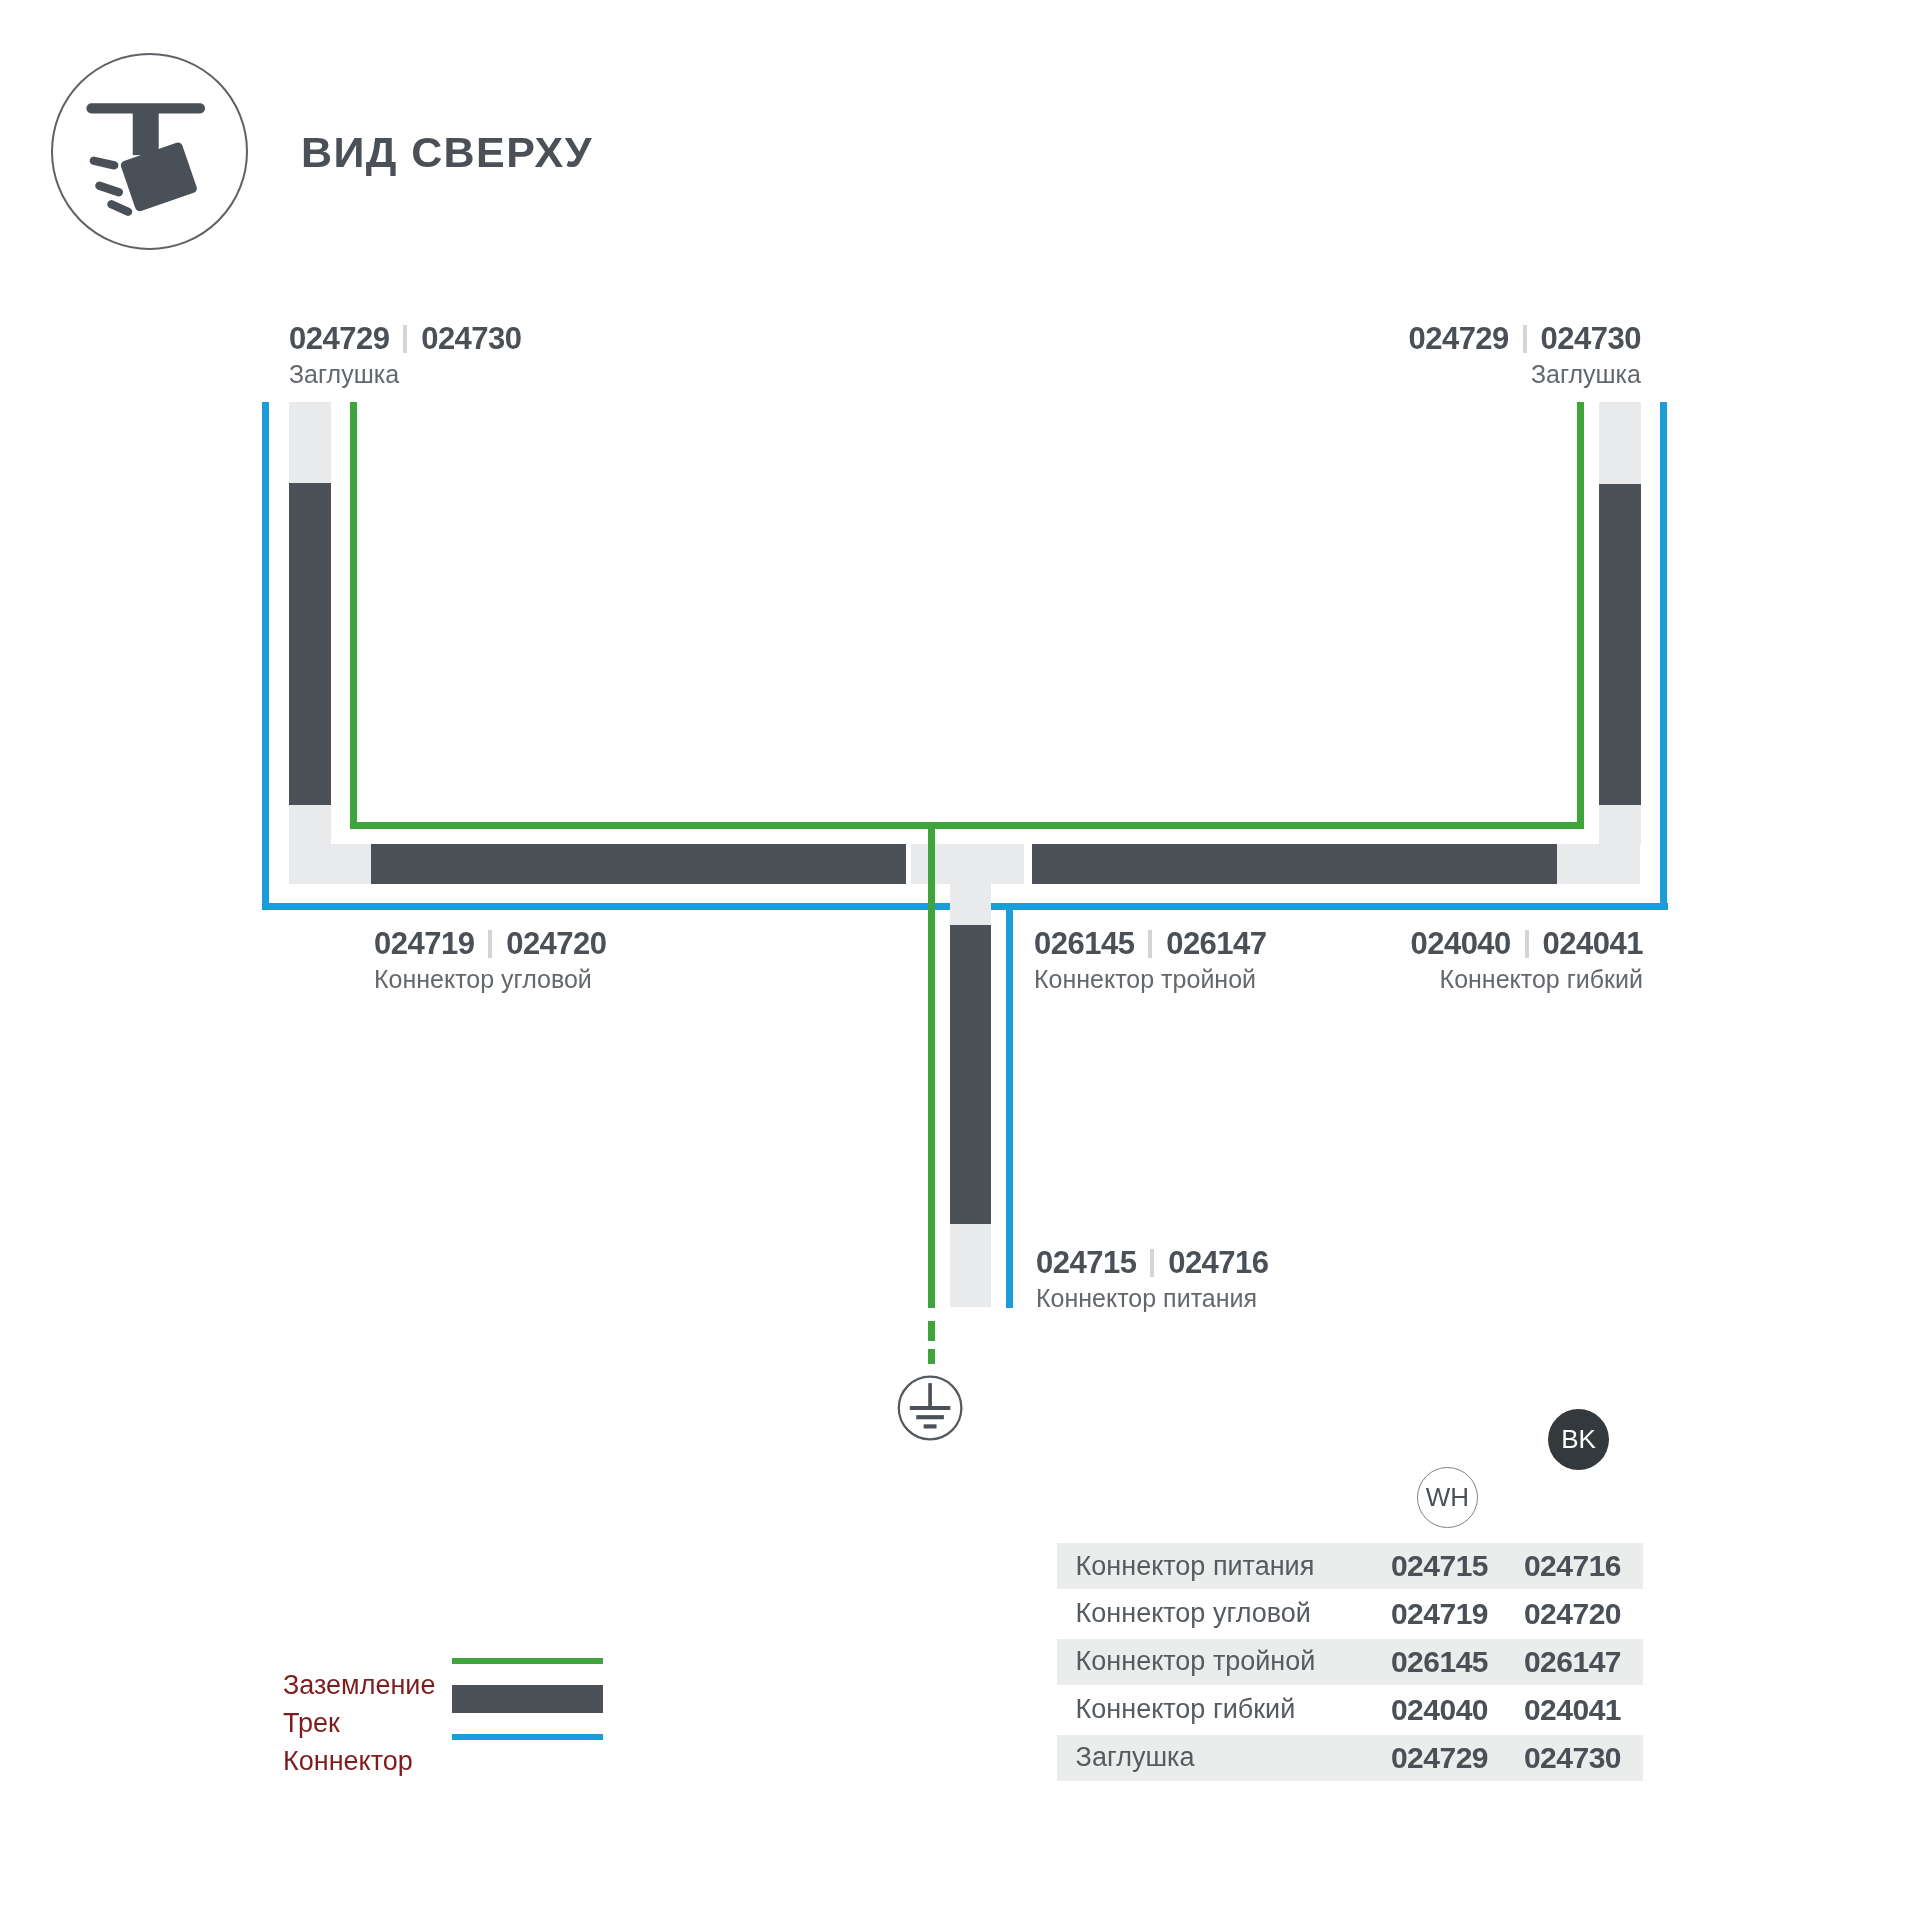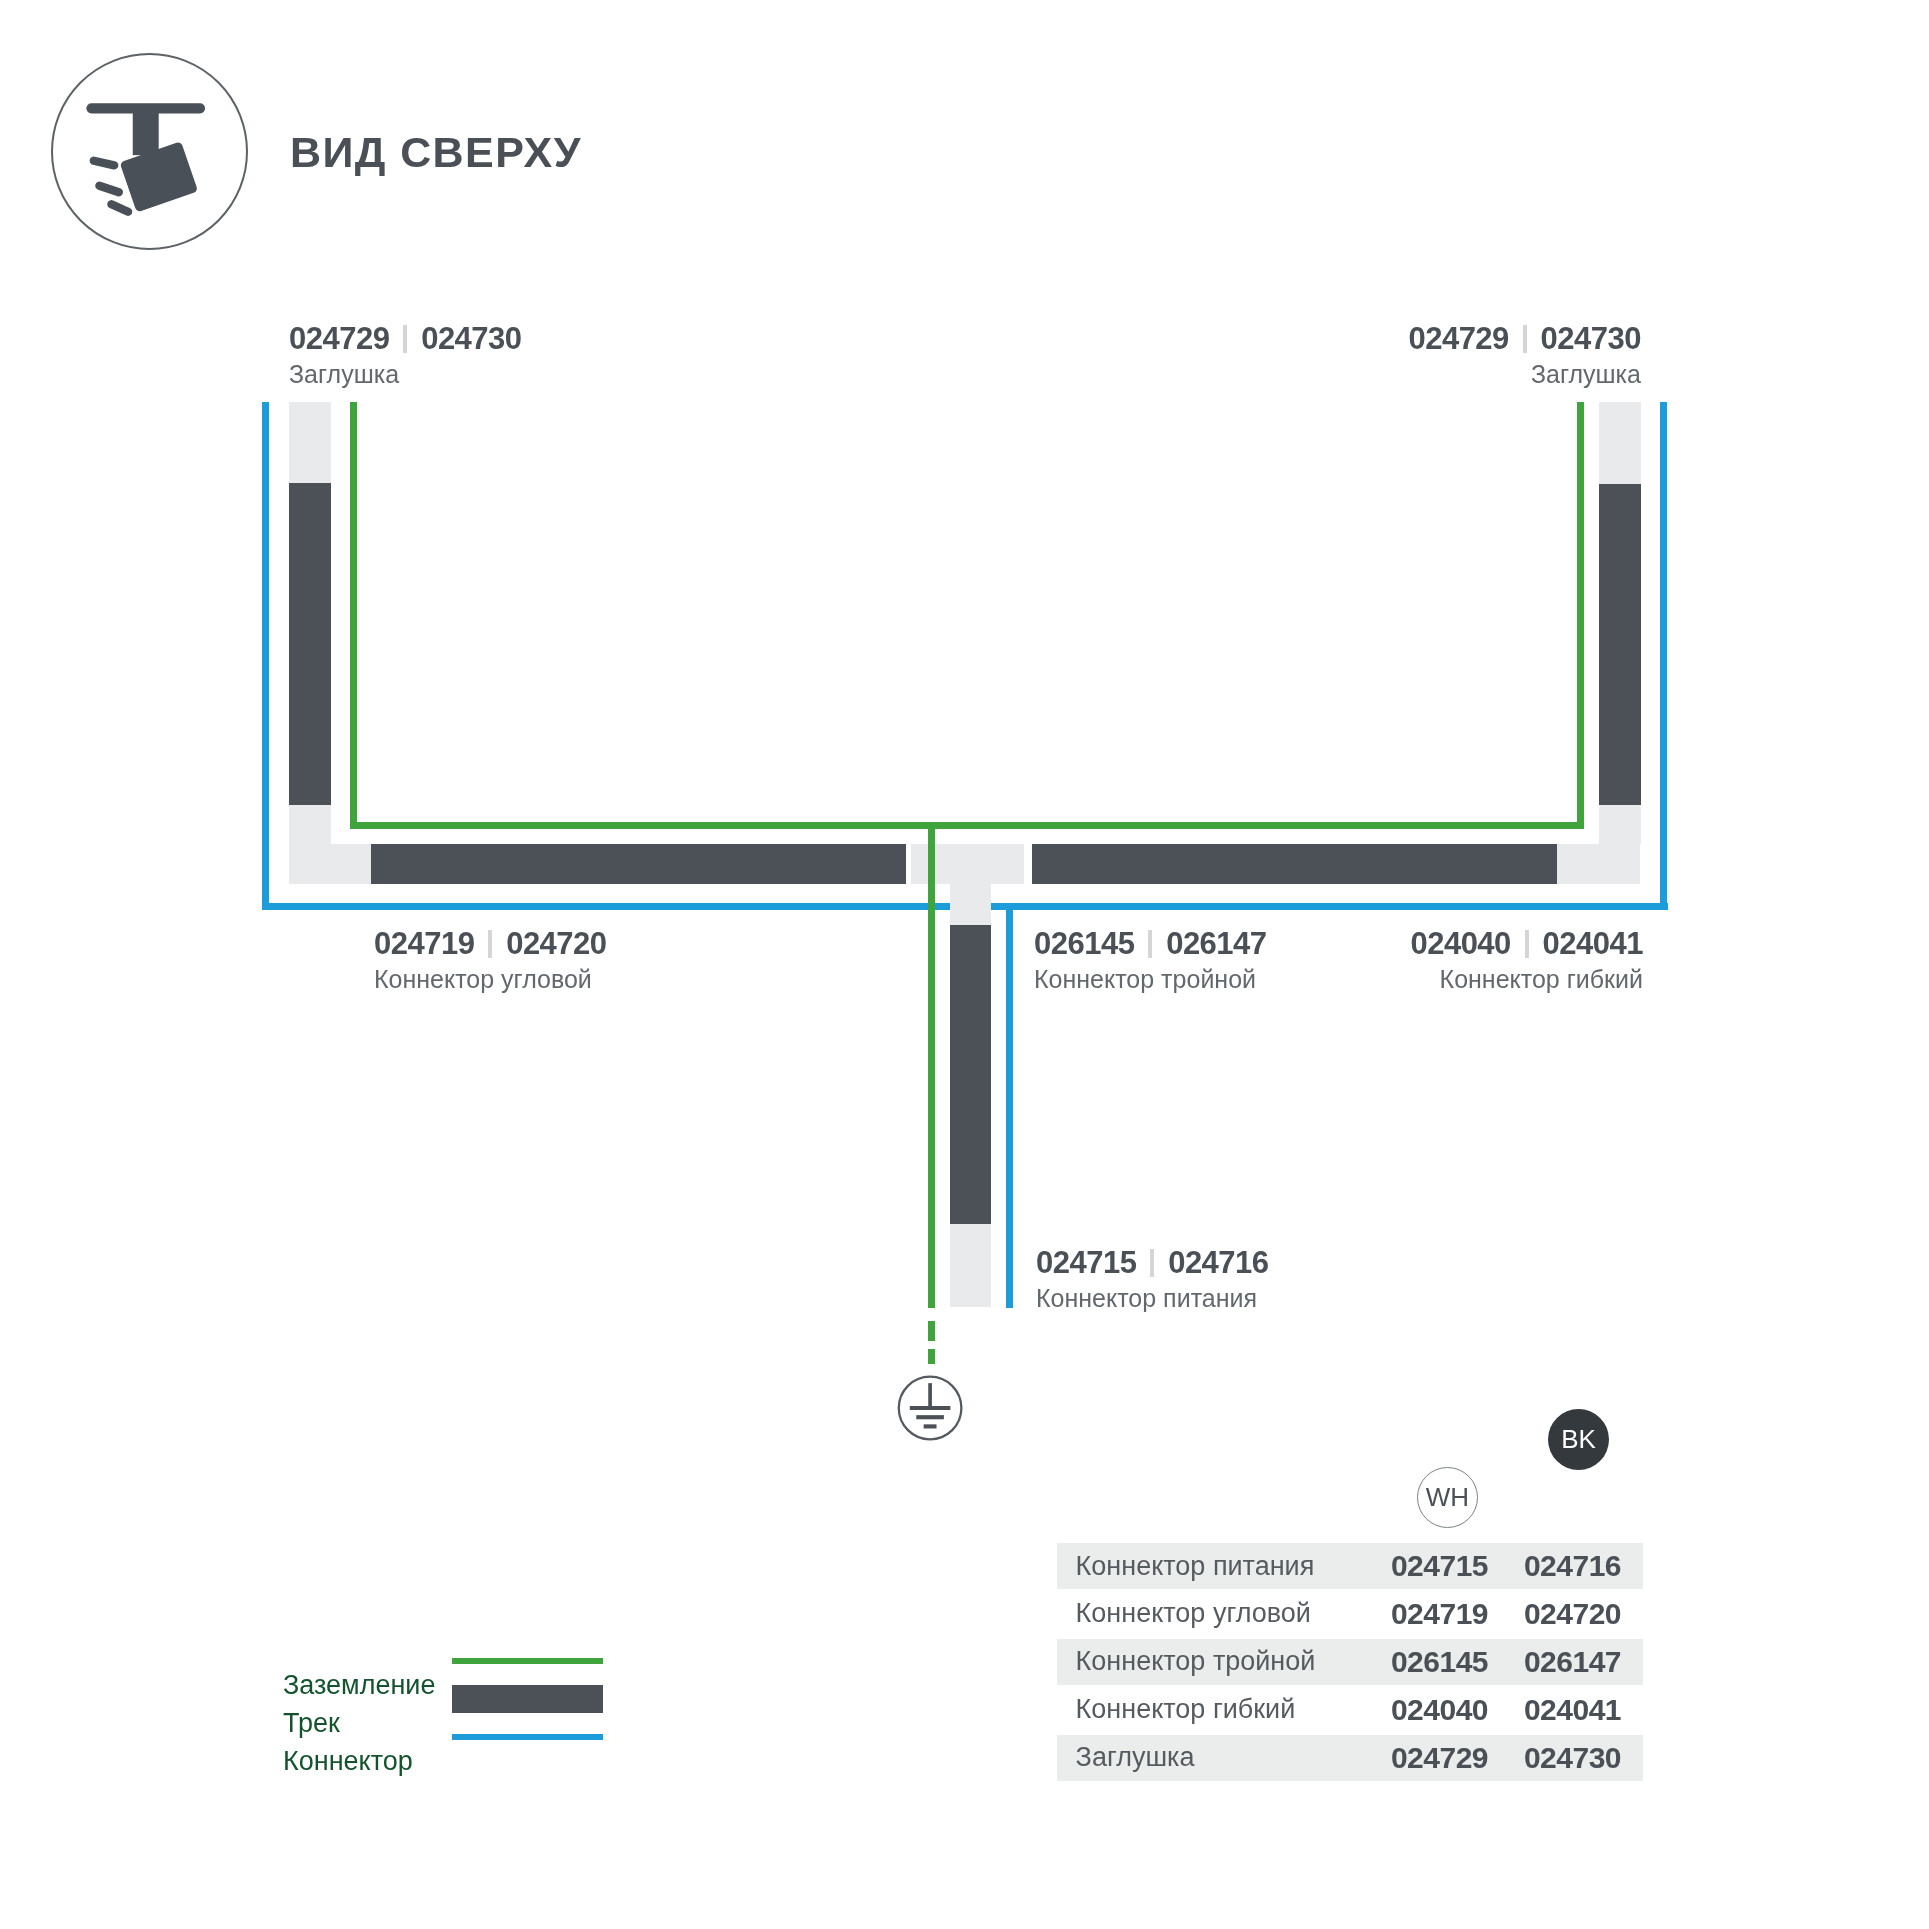--- a/index.html
+++ b/index.html
@@ -1,39 +1,39 @@
 <!DOCTYPE html>
 <html style="font-size:15px"><head>
 <meta charset="utf-8">
 <style>
   html,body{margin:0;padding:0;background:#ffffff;}
   body{width:1929px;height:1929px;position:relative;font-family:"Liberation Sans",sans-serif;}
   .abs{position:absolute;}
 
   
   .logo-circle{left:51px;top:53px;width:197px;height:197px;border:2.8px solid #5d6267;border-radius:50%;box-sizing:border-box;}
-  .page-title{left:290px;top:128px;font-size:43px;font-weight:bold;letter-spacing:1.4px;color:#4a5056;}
+  .page-title{left:301px;top:128px;font-size:43px;font-weight:bold;letter-spacing:1.4px;color:#4a5056;}
 
   
   .track-dark{background:#4b5157;z-index:2;}
   .track-light{background:#e9eaeb;z-index:2;}
   .line-blue{background:#1c9dd9;z-index:1;}
   .line-green{background:#3fa43c;z-index:3;}
 
   
   .lbl{z-index:4;display:flex;flex-direction:column;}
   .lbl .codes{display:flex;align-items:center;gap:14px;font-size:31px;font-weight:bold;letter-spacing:-0.5px;color:#4a5055;line-height:32px;}
   .lbl .codes .sep{width:3.7px;height:28px;background:#d3d5d6;}
   .lbl .name{font-size:25px;color:#63686d;line-height:32px;margin-top:2.8px;}
   .lbl.right{align-items:flex-end;text-align:right;}
 
   
   .legend{left:283px;top:1642px;display:flex;flex-direction:column;}
   .legend-row{display:flex;align-items:center;height:38px;}
-  .legend-label{width:169px;font-size:27px;color:#14532d;margin-top:48px;}
+  .legend-label{width:169px;font-size:27px;color:#7f1d1d;margin-top:48px;}
   .legend-swatch{width:151px;}
   .sw-ground{height:6.5px;background:#3fa43c;}
   .sw-track{height:28px;background:#4b5157;}
   .sw-neutral{height:6.5px;background:#1c9dd9;}
 
   
   .col-badge{width:61px;height:61px;border-radius:50%;box-sizing:border-box;display:flex;align-items:center;justify-content:center;font-size:26px;}
   .badge-wh{left:1417px;top:1467px;border:1.9px solid #7d8286;color:#4b5157;background:#fff;}
   .badge-bk{left:1548px;top:1409px;background:#34393d;color:#ffffff;}
   .parts-table{left:1057px;top:1543px;width:586px;}

